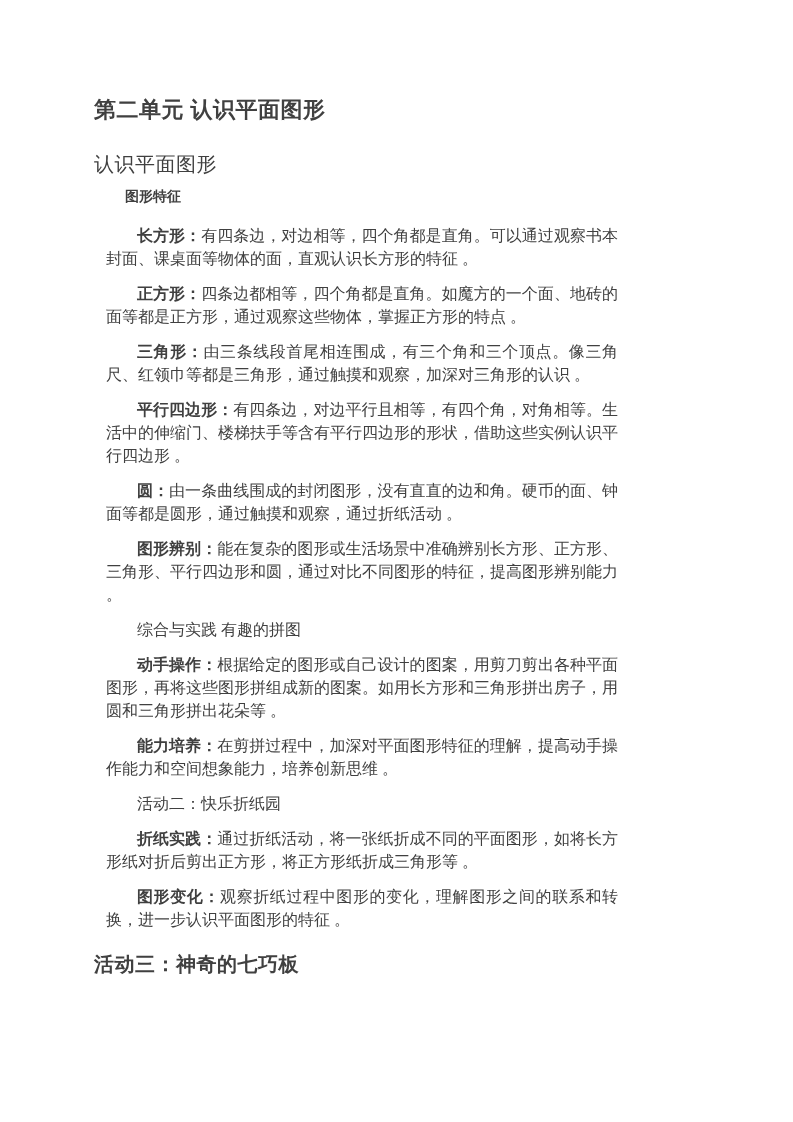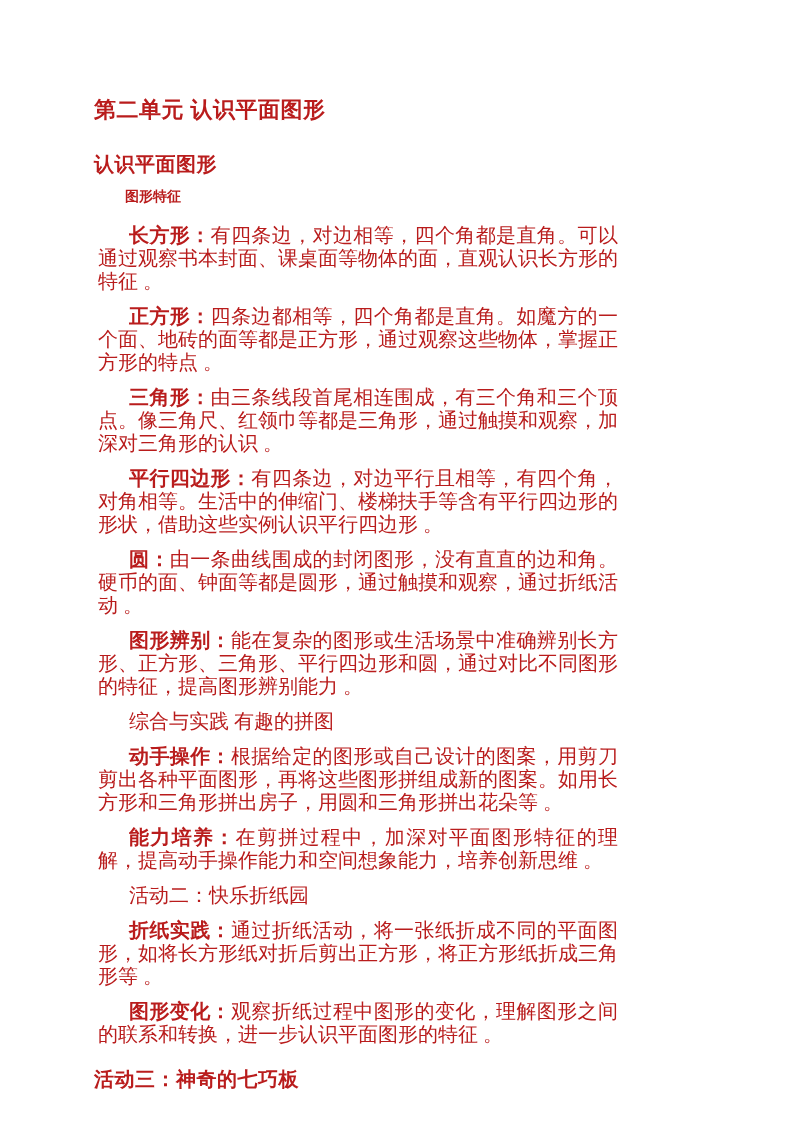--- a/index.html
+++ b/index.html
@@ -7,51 +7,51 @@
     padding: 0;
     background: #ffffff;
   }
   .page {
     position: relative;
     width: 703px;
     height: 1122px;
     box-sizing: border-box;
     background: #ffffff;
     padding: 98px 85px 0 94px;
-    color: #b91c1c;
+    color: #404040;
     font-family: "Liberation Serif", serif;
     overflow: hidden;
   }
   .doc-title {
     font-family: "Liberation Sans", sans-serif;
     font-size: 22px;
     font-weight: bold;
     line-height: 1.1;
     margin: 0 0 31px 0;
     letter-spacing: 0.5px;
   }
   .section-heading {
     font-family: "Liberation Sans", sans-serif;
     font-size: 20px;
-    font-weight: bold;
+    font-weight: normal;
     line-height: 1.1;
     margin: 0 0 10px 0;
     letter-spacing: 0.5px;
   }
   .sub-heading {
     font-size: 14px;
     font-weight: bold;
     line-height: 23px;
     margin: 0 0 16px 0;
     text-indent: 31px;
   }
   .body-para {
-    font-size: 20px;
+    font-size: 16px;
     line-height: 23px;
-    margin: 0 0 12px 4px;
+    margin: 0 0 12px 12px;
     text-indent: 31px;
     text-align: justify;
   }
   .body-para b {
     font-weight: bold;
   }
   .activity-heading {
     font-family: "Liberation Sans", sans-serif;
     font-size: 20px;
     font-weight: bold;

